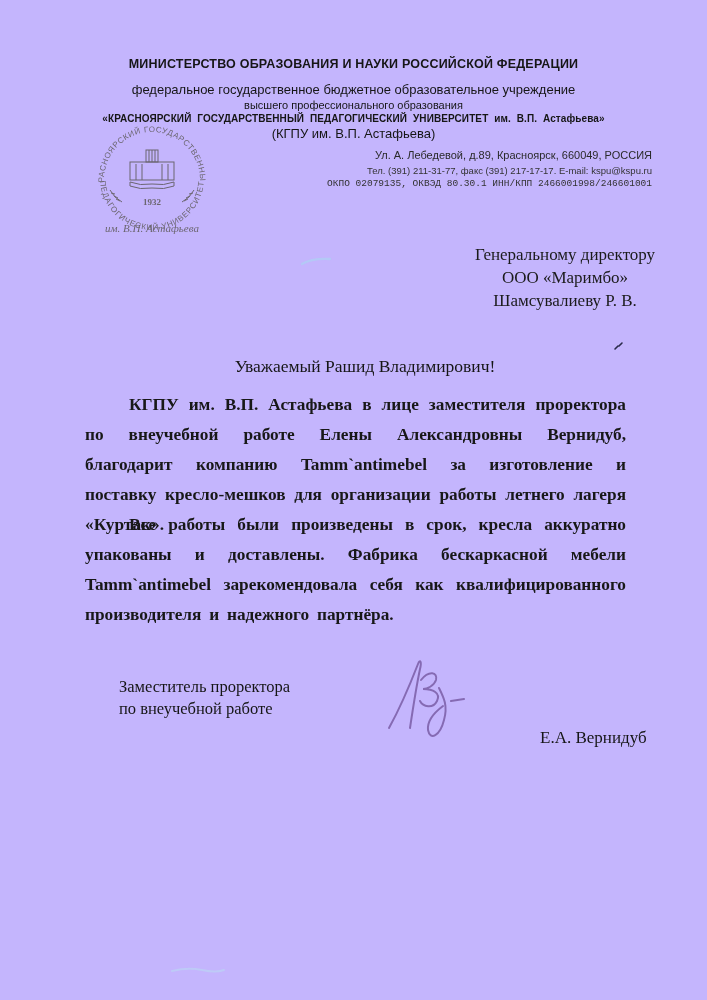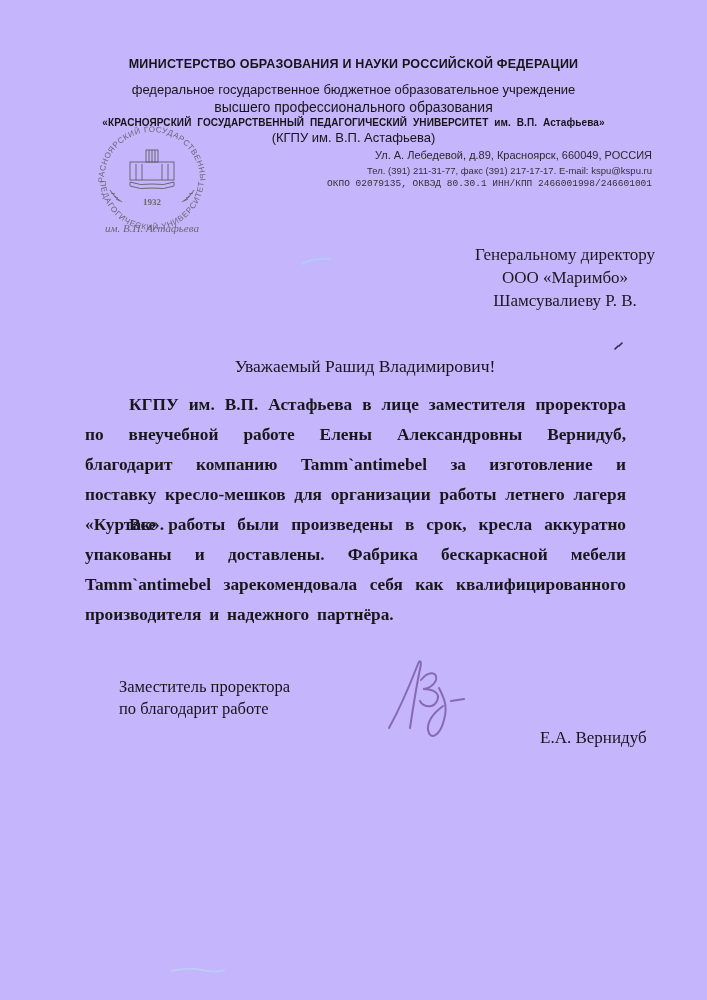--- a/index.html
+++ b/index.html
@@ -17,21 +17,21 @@
   .letterhead {
     position: absolute;
     top: 57px; left: 0;
     width: 707px;
     text-align: center;
     font-family: "Liberation Sans", sans-serif;
     color: #161616;
   }
   .lh-ministry   { font-size: 12.5px; font-weight: bold; letter-spacing: 0.2px; margin-bottom: 11px; }
   .lh-line2      { font-size: 13px; margin-bottom: 2px; }
-  .lh-line3      { font-size: 14px; margin-bottom: 2px; }
+  .lh-line3      { font-size: 11px; margin-bottom: 2px; }
   .lh-university { font-size: 10px; font-weight: bold; word-spacing: 3px; letter-spacing: 0.1px; margin-bottom: 2px; }
   .lh-short      { font-size: 13px; }
 
   .contact-block {
     position: absolute;
     top: 149px; left: 232px;
     width: 420px;
     text-align: right;
     font-family: "Liberation Sans", sans-serif;
     color: #2a2a2a;
@@ -180,21 +180,21 @@
 
   <div class="body-text p1">
     <p>КГПУ им. В.П. Астафьева в лице заместителя проректора по внеучебной работе Елены Александровны Вернидуб, благодарит компанию Tamm`antimebel за изготовление и поставку кресло-мешков для организации работы летнего лагеря «Куртак».</p>
   </div>
   <div class="body-text p2">
     <p>Все работы были произведены в срок, кресла аккуратно упакованы и доставлены. Фабрика бескаркасной мебели  Tamm`antimebel зарекомендовала себя как квалифицированного производителя и надежного партнёра.</p>
   </div>
 
   <div class="sig-title">
     <div>Заместитель проректора</div>
-    <div>по благодарит работе</div>
+    <div>по внеучебной работе</div>
   </div>
 
   <div class="signature-ink">
     <svg width="92" height="96" viewBox="0 0 92 96">
       <g stroke="#7b5ea7" stroke-width="2" fill="none" stroke-linecap="round" opacity="0.85">
         <path d="M 6,80 C 16,62 28,34 35,16 C 37,11 39,13 37,21 C 33,40 30,60 27,80"></path>
         <path d="M 38,32 C 46,22 55,24 53,32 C 51,38 44,41 40,41 C 50,41 58,45 54,53 C 50,61 40,59 37,53"></path>
         <path d="M 56,40 C 61,50 65,58 61,72 C 57,88 47,93 45,82 C 44,73 52,64 60,58"></path>
         <path d="M 68,53 L 81,51"></path>
       </g>

